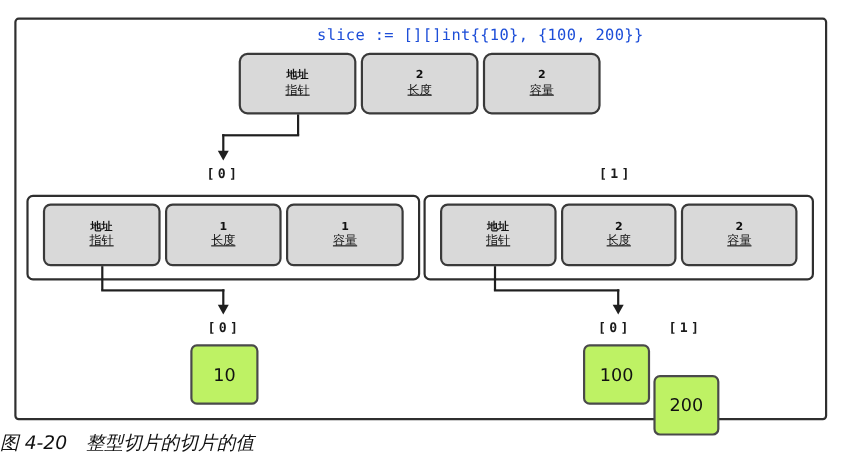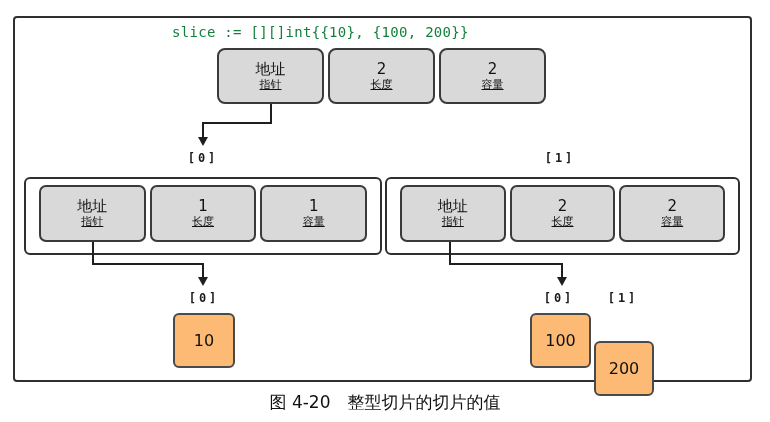--- a/index.html
+++ b/index.html
@@ -12,34 +12,34 @@
 
   
   .frame {
     left: 13px; top: 16px; width: 739px; height: 366px;
     border: 2px solid #2f2f2f; border-radius: 4px; background: #ffffff;
     box-sizing: border-box;
   }
 
   
   .code {
-    left: 172px; top: 24px; width: 400px; text-align: left;
+    left: 185px; top: 24px; width: 400px; text-align: right;
     font-family: "DejaVu Sans Mono", "Liberation Mono", monospace;
-    font-size: 14px; letter-spacing: 0.3px; color: #15803d; white-space: pre;
+    font-size: 14px; letter-spacing: 0.3px; color: #1d4ed8; white-space: pre;
   }
 
   
   .hdr-row { display: flex; gap: 4px; }
   .top-row { left: 217px; top: 48px; width: 329px; height: 56px; }
   .cell {
     flex: 1; background: #d9d9d9; border: 2px solid #3a3a3a; border-radius: 8px;
     display: flex; flex-direction: column; align-items: center; justify-content: center;
     box-sizing: border-box; line-height: 1.15;
   }
-  .cell-value { font-size: 15px; font-weight: 400; }
+  .cell-value { font-size: 10px; font-weight: 700; }
   .cell-label { font-size: 11px; margin-top: 1px; text-decoration: underline; }
 
   
   .container {
     border: 2px solid #2f2f2f; border-radius: 6px; background: #ffffff;
     box-sizing: border-box; display: flex; gap: 4px;
     padding: 6px 13px 11px 13px;
   }
   .container .cell { border-radius: 7px; }
   .cont-left  { left: 24px;  top: 177px; width: 358px; height: 78px; }
@@ -56,28 +56,28 @@
 
   
   .idx {
     width: 100px; text-align: center;
     font-family: "DejaVu Sans Mono", "Liberation Mono", monospace;
     font-weight: 700; font-size: 12px; letter-spacing: 3px; color: #1a1a1a;
   }
 
   
   .vbox {
-    background: #fdba74; border: 2px solid #4a4a4a; border-radius: 6px;
+    background: #bef264; border: 2px solid #4a4a4a; border-radius: 6px;
     display: flex; align-items: center; justify-content: center;
     font-size: 16px; box-sizing: border-box; color: #111111;
   }
 
   .caption {
-    left: 0; top: 391px; width: 770px; text-align: center;
-    font-size: 17px; color: #111111;
+    left: 0; top: 391px; width: 770px; text-align: left;
+    font-size: 17px; color: #111111; font-style: italic;
   }
 </style>
 </head>
 <body>
 
 <div class="abs frame"></div>
 
 <div class="abs code">slice := [][]int{{10}, {100, 200}}</div>
 
 <div class="abs hdr-row top-row">

